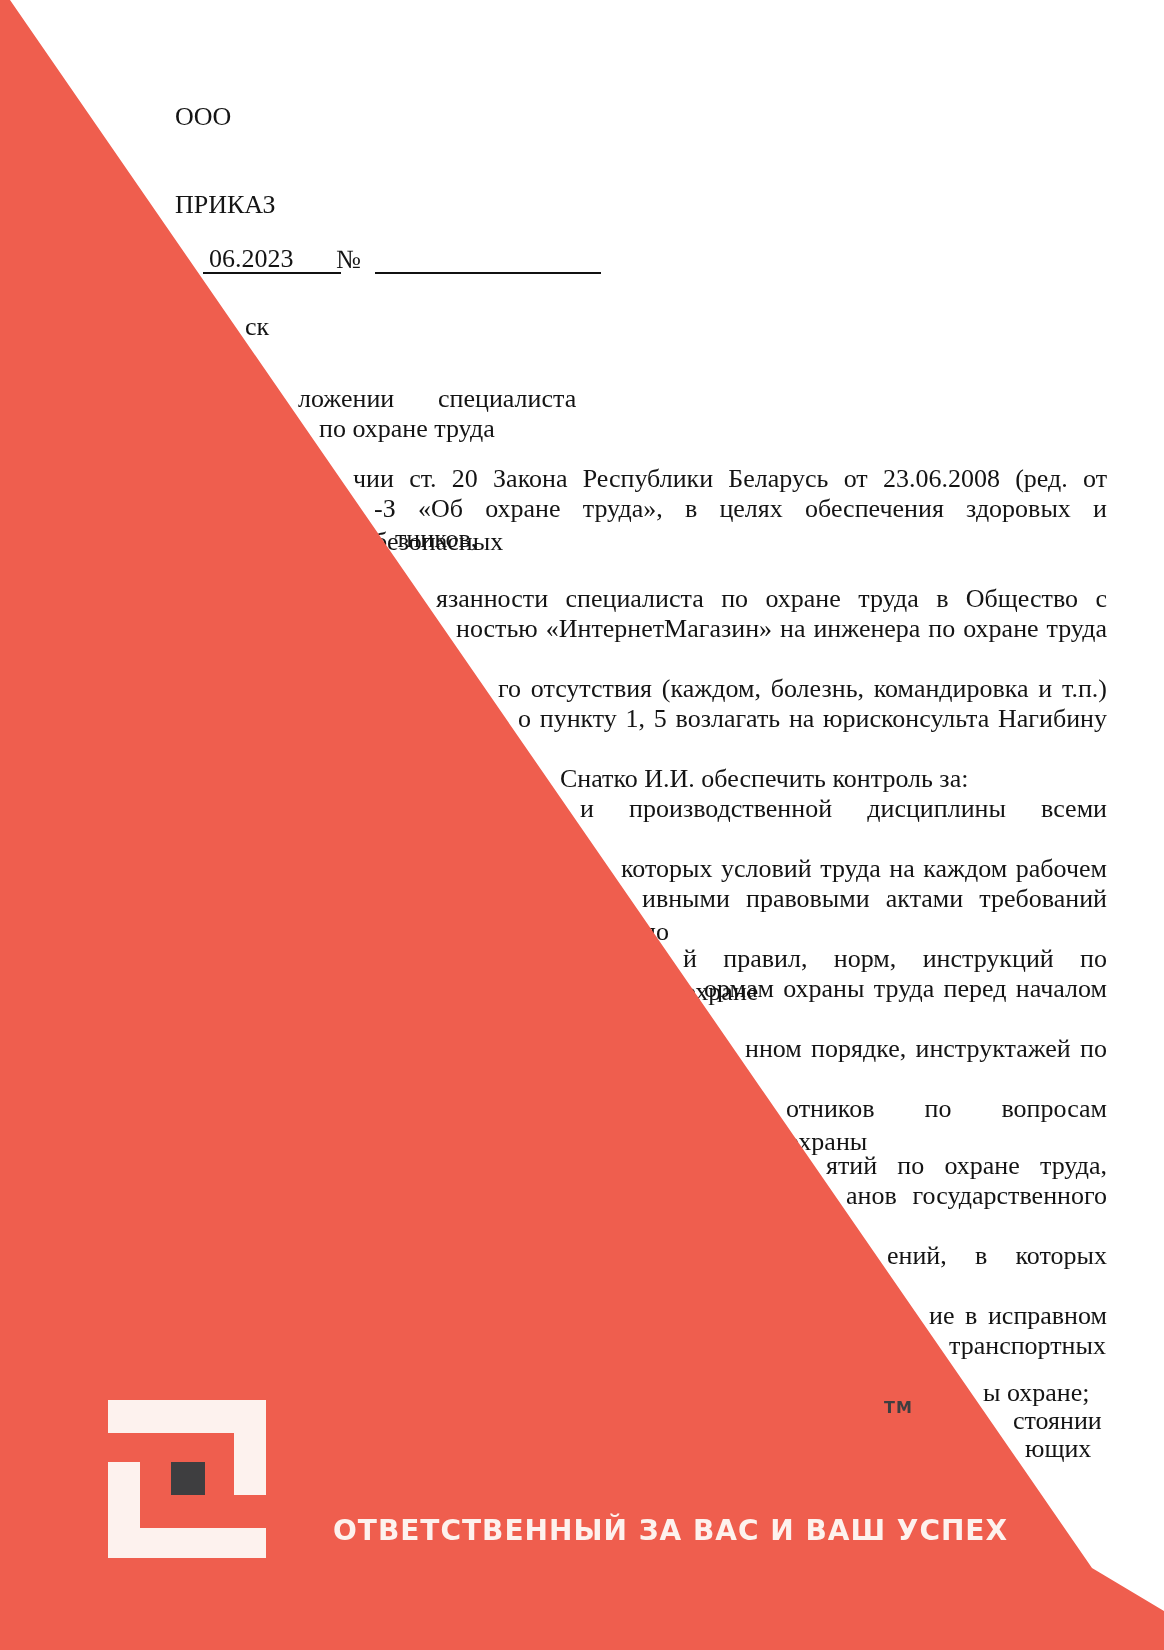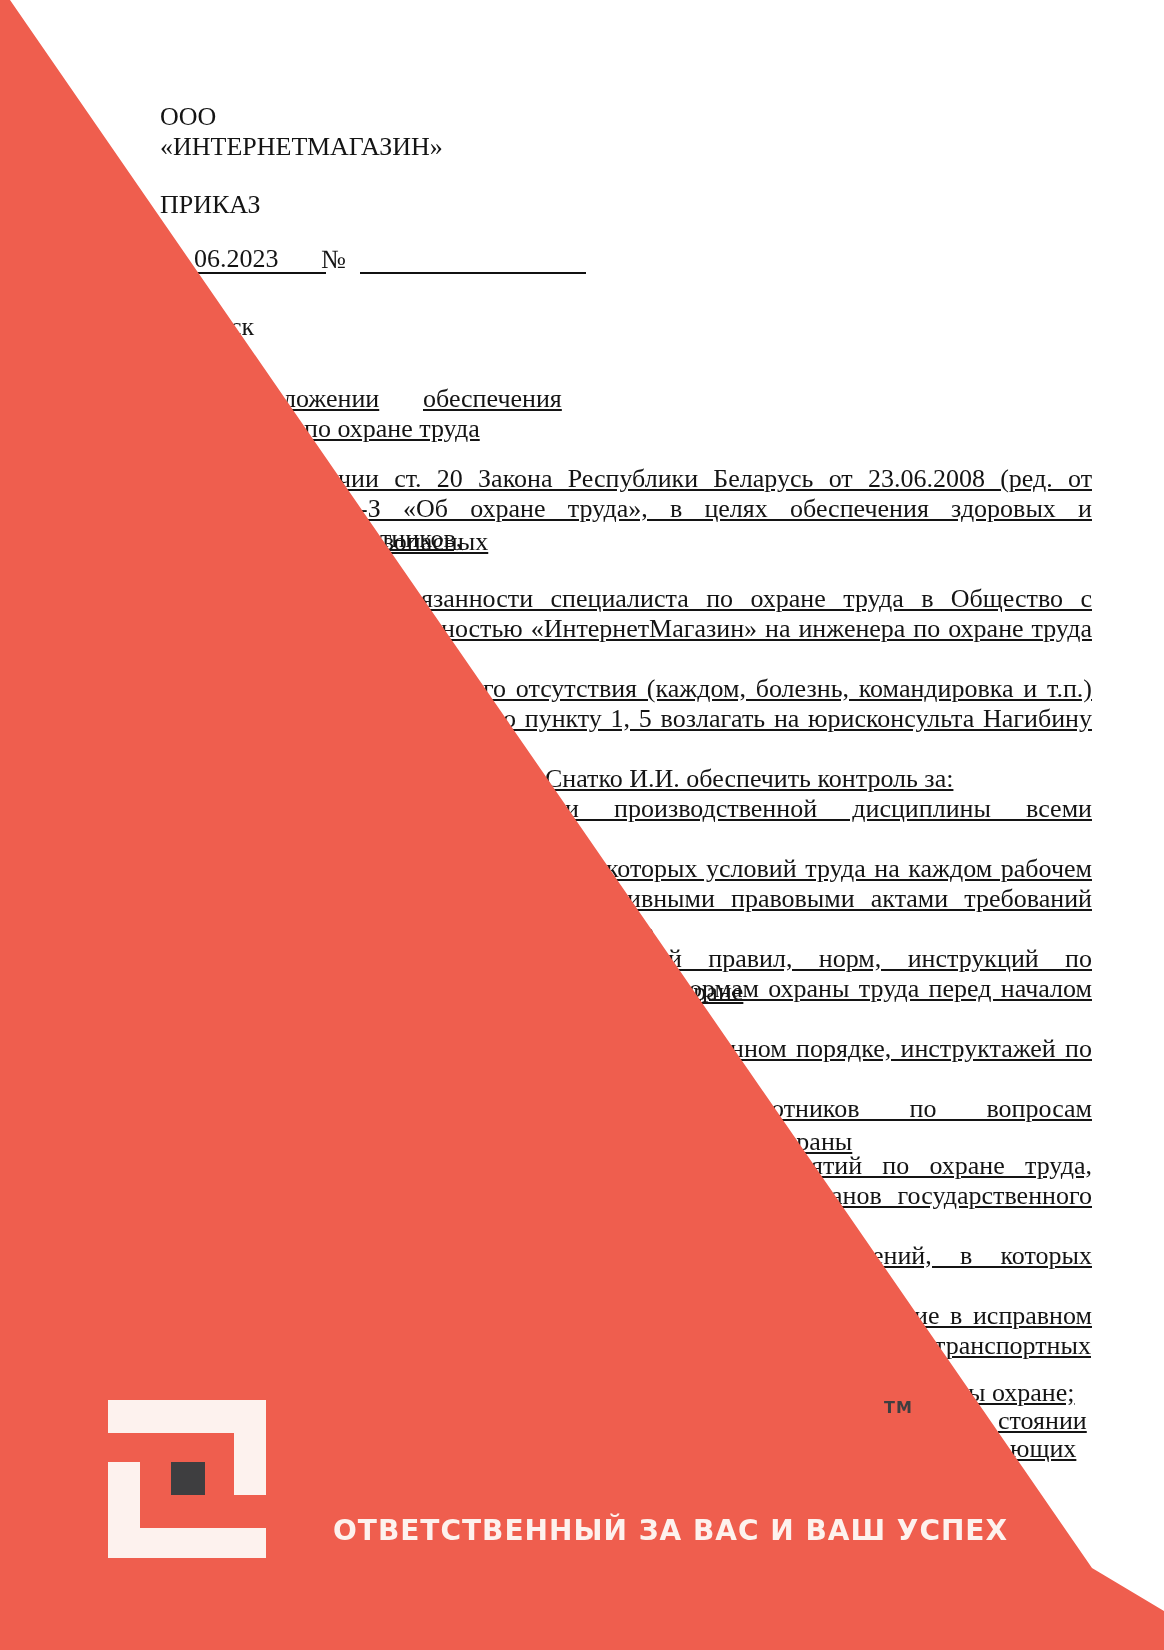--- a/index.html
+++ b/index.html
@@ -5,28 +5,27 @@
   html,body{margin:0;padding:0;background:#888;}
   .page{
     position:relative;
     width:1164px;height:1650px;
     background:#ffffff;
     overflow:hidden;
     font-family:"Liberation Serif", serif;
     color:var(--text,#141414);
   }
   
-  .doc{position:absolute;inset:0;z-index:1;}
+  .doc{position:absolute;inset:0;z-index:1;margin-left:15px;}
   .hfrag{position:absolute;font-size:26px;line-height:1.2;white-space:nowrap;}
   .blank-line{position:absolute;height:0;border-bottom:2px solid #111;}
   .frag{
     position:absolute;
     font-size:26px;line-height:1.25;
     white-space:nowrap;
-    text-decoration:underline;
   }
   .frag.j{
     white-space:normal;
     text-align:justify;
     text-align-last:justify;
   }
   
   .overlay{
     position:absolute;inset:0;z-index:2;
     background:var(--accent,#ef5e4e);
@@ -57,33 +56,32 @@
     color:var(--logo-light,#fdf2ee);white-space:nowrap;
   }
 </style>
 </head>
 <body>
 
 <div class="page">
 
   <div class="doc">
     <div class="hfrag" style="left:160px;top:101px;">ООО</div>
-    <div class="hfrag" style="left:160px;top:131px;">«ИНТЕРНЕТМАГАЗИН»</div>
     <div class="hfrag" style="left:160px;top:189px;">ПРИКАЗ</div>
 
     <div class="hfrag" style="left:194px;top:243px;">06.2023</div>
     <div class="blank-line" style="left:188px;top:272px;width:138px;"></div>
     <div class="hfrag" style="left:321px;top:244px;">№</div>
     <div class="blank-line" style="left:360px;top:272px;width:226px;"></div>
 
     <div class="hfrag" style="left:230px;top:311px;">ск</div>
 
     <div>
         <div class="frag" style="left: 283px; top: 383px;">ложении</div>
-        <div class="frag" style="left: 423px; top: 383px;">обеспечения</div>
+        <div class="frag" style="left: 423px; top: 383px;">специалиста</div>
         <div class="frag" style="left: 304px; top: 413px;">по охране труда</div>
         <div class="frag j" style="left: 338px; top: 463px; width: 754px;">чии ст. 20 Закона Республики Беларусь от 23.06.2008 (ред. от</div>
         <div class="frag j" style="left: 359px; top: 493px; width: 733px;">-З «Об охране труда», в целях обеспечения здоровых и безопасных</div>
         <div class="frag" style="left: 380px; top: 523px;">тников,</div>
         <div class="frag j" style="left: 421px; top: 583px; width: 671px;">язанности специалиста по охране труда в Общество с</div>
         <div class="frag j" style="left: 441px; top: 613px; width: 651px;">ностью «ИнтернетМагазин» на инженера по охране труда</div>
         <div class="frag j" style="left: 483px; top: 673px; width: 609px;">го отсутствия (каждом, болезнь, командировка и т.п.)</div>
         <div class="frag j" style="left: 503px; top: 703px; width: 589px;">о пункту 1, 5 возлагать на юрисконсульта Нагибину</div>
         <div class="frag" style="left: 545px; top: 763px;">Снатко И.И. обеспечить контроль за:</div>
         <div class="frag j" style="left: 565px; top: 793px; width: 527px;">и производственной дисциплины всеми</div>

